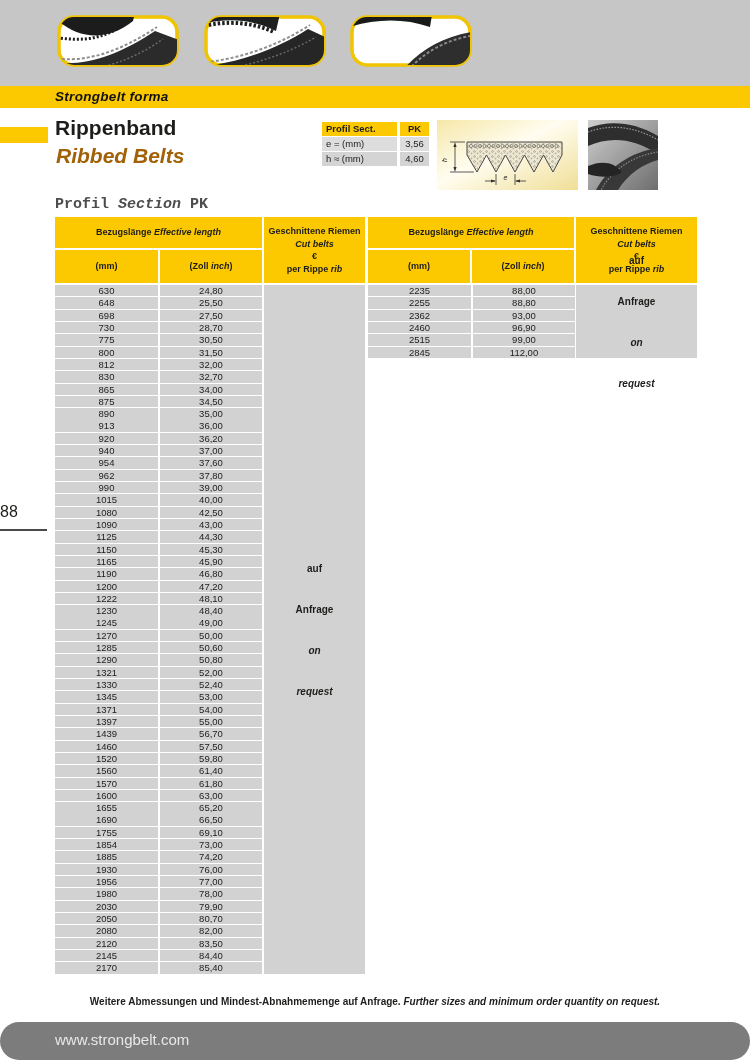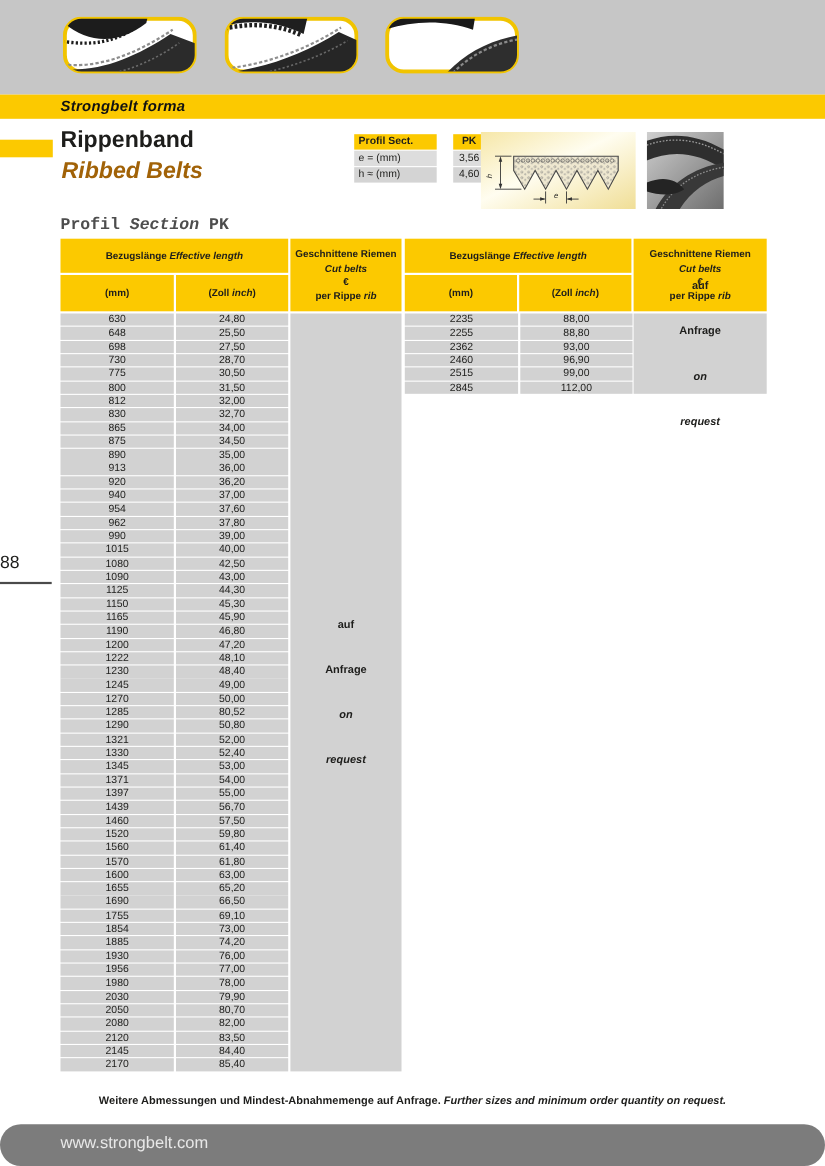--- a/index.html
+++ b/index.html
@@ -15,21 +15,21 @@
   .brand-bar{position:absolute;left:0;top:86px;width:750px;height:22px;background:#FCC900;}
   .brand-bar span{position:absolute;left:55px;top:0;line-height:22px;font-size:13.5px;font-weight:700;font-style:italic;color:#111;letter-spacing:.3px;}
 
   
   .accent{position:absolute;left:0;top:127px;width:48px;height:16px;background:#FCC900;}
   .title-de{position:absolute;left:55px;top:116px;font-size:21px;font-weight:700;color:#1D1D1B;}
   .title-en{position:absolute;left:56px;top:144px;font-size:21px;font-weight:700;font-style:italic;color:#a16207;}
 
   
   .spec{position:absolute;left:322px;top:122px;width:105px;}
-  .spec .srow{display:grid;grid-template-columns:75px 29px;column-gap:15px;margin-bottom:1px;height:14px;}
+  .spec .srow{display:grid;grid-template-columns:75px 29px;column-gap:3px;margin-bottom:1px;height:14px;}
   .spec .scell{font-size:9.5px;line-height:14px;color:#1D1D1B;padding-left:4px;}
   .spec .shead .scell{background:#FCC900;font-weight:700;}
   .spec .sval{text-align:center;padding-left:0;}
   .spec .r1 .scell{background:#DDDDDD;}
   .spec .r2 .scell{background:#D4D4D4;}
 
   .diagram{position:absolute;left:437px;top:120px;width:141px;height:70px;}
   .photo{position:absolute;left:588px;top:120px;width:70px;height:70px;}
   .diagram svg,.photo svg{display:block;width:100%;height:100%;}
 
@@ -366,21 +366,21 @@
         <div class="trow">
           <div class="tcell">1245</div>
           <div class="tcell">49,00</div>
         </div>
         <div class="trow">
           <div class="tcell">1270</div>
           <div class="tcell">50,00</div>
         </div>
         <div class="trow">
           <div class="tcell">1285</div>
-          <div class="tcell">80,52</div>
+          <div class="tcell">50,60</div>
         </div>
         <div class="trow">
           <div class="tcell">1290</div>
           <div class="tcell">50,80</div>
         </div>
         <div class="trow">
           <div class="tcell">1321</div>
           <div class="tcell">52,00</div>
         </div>
         <div class="trow">

